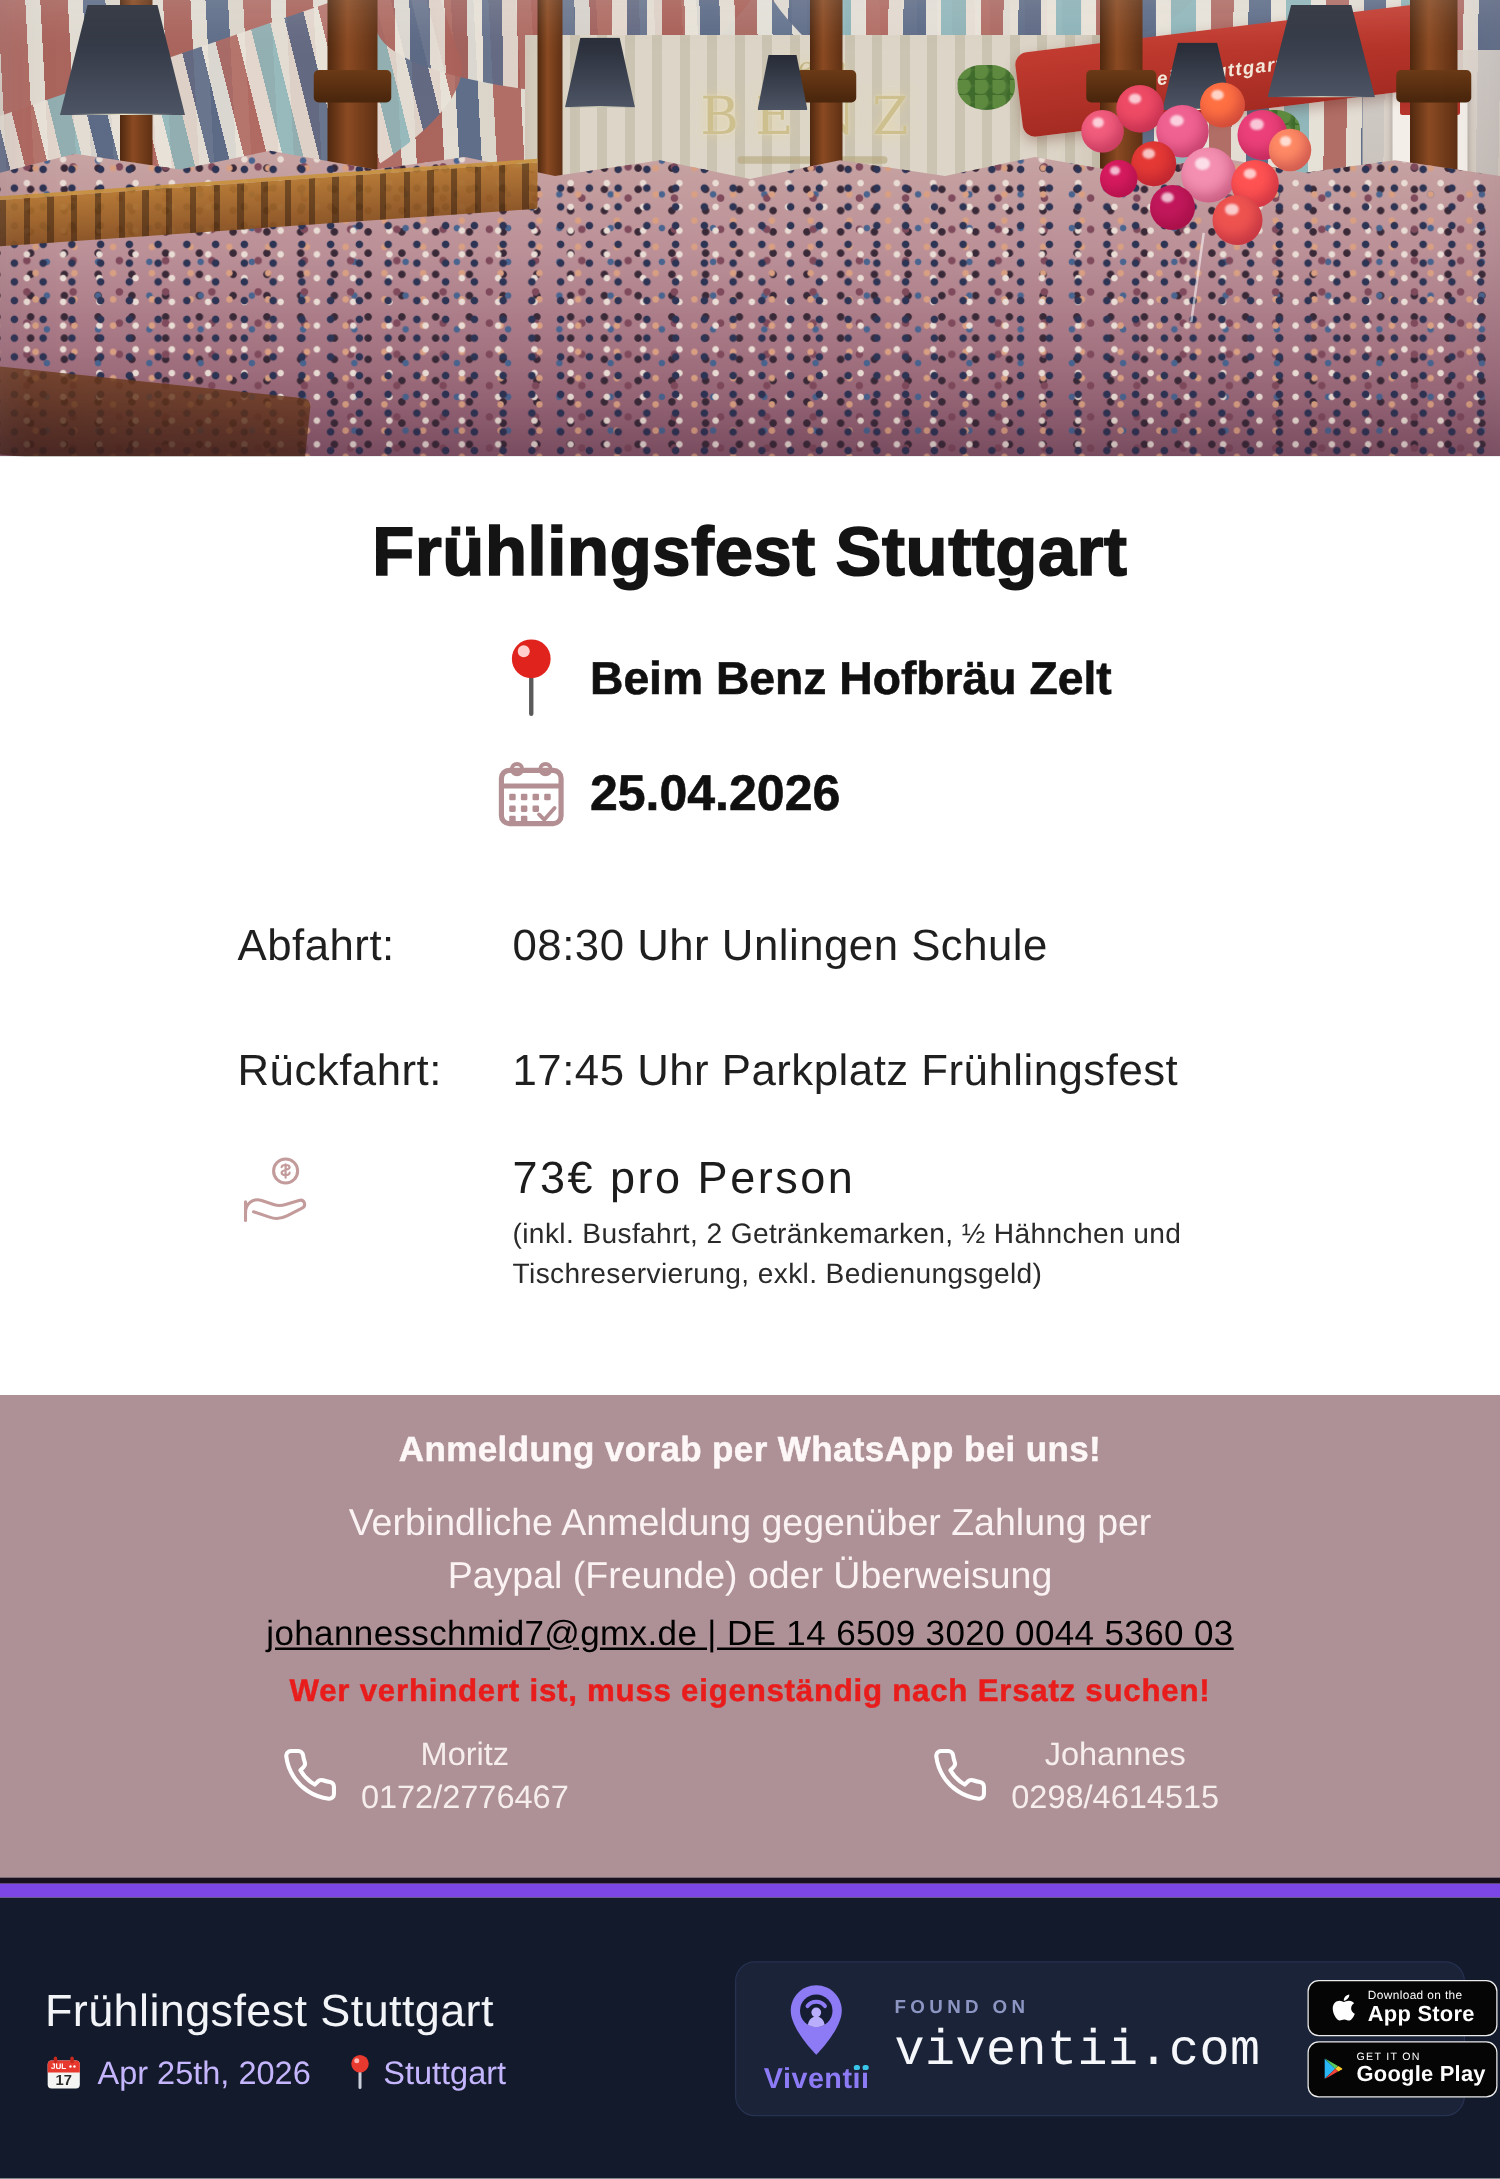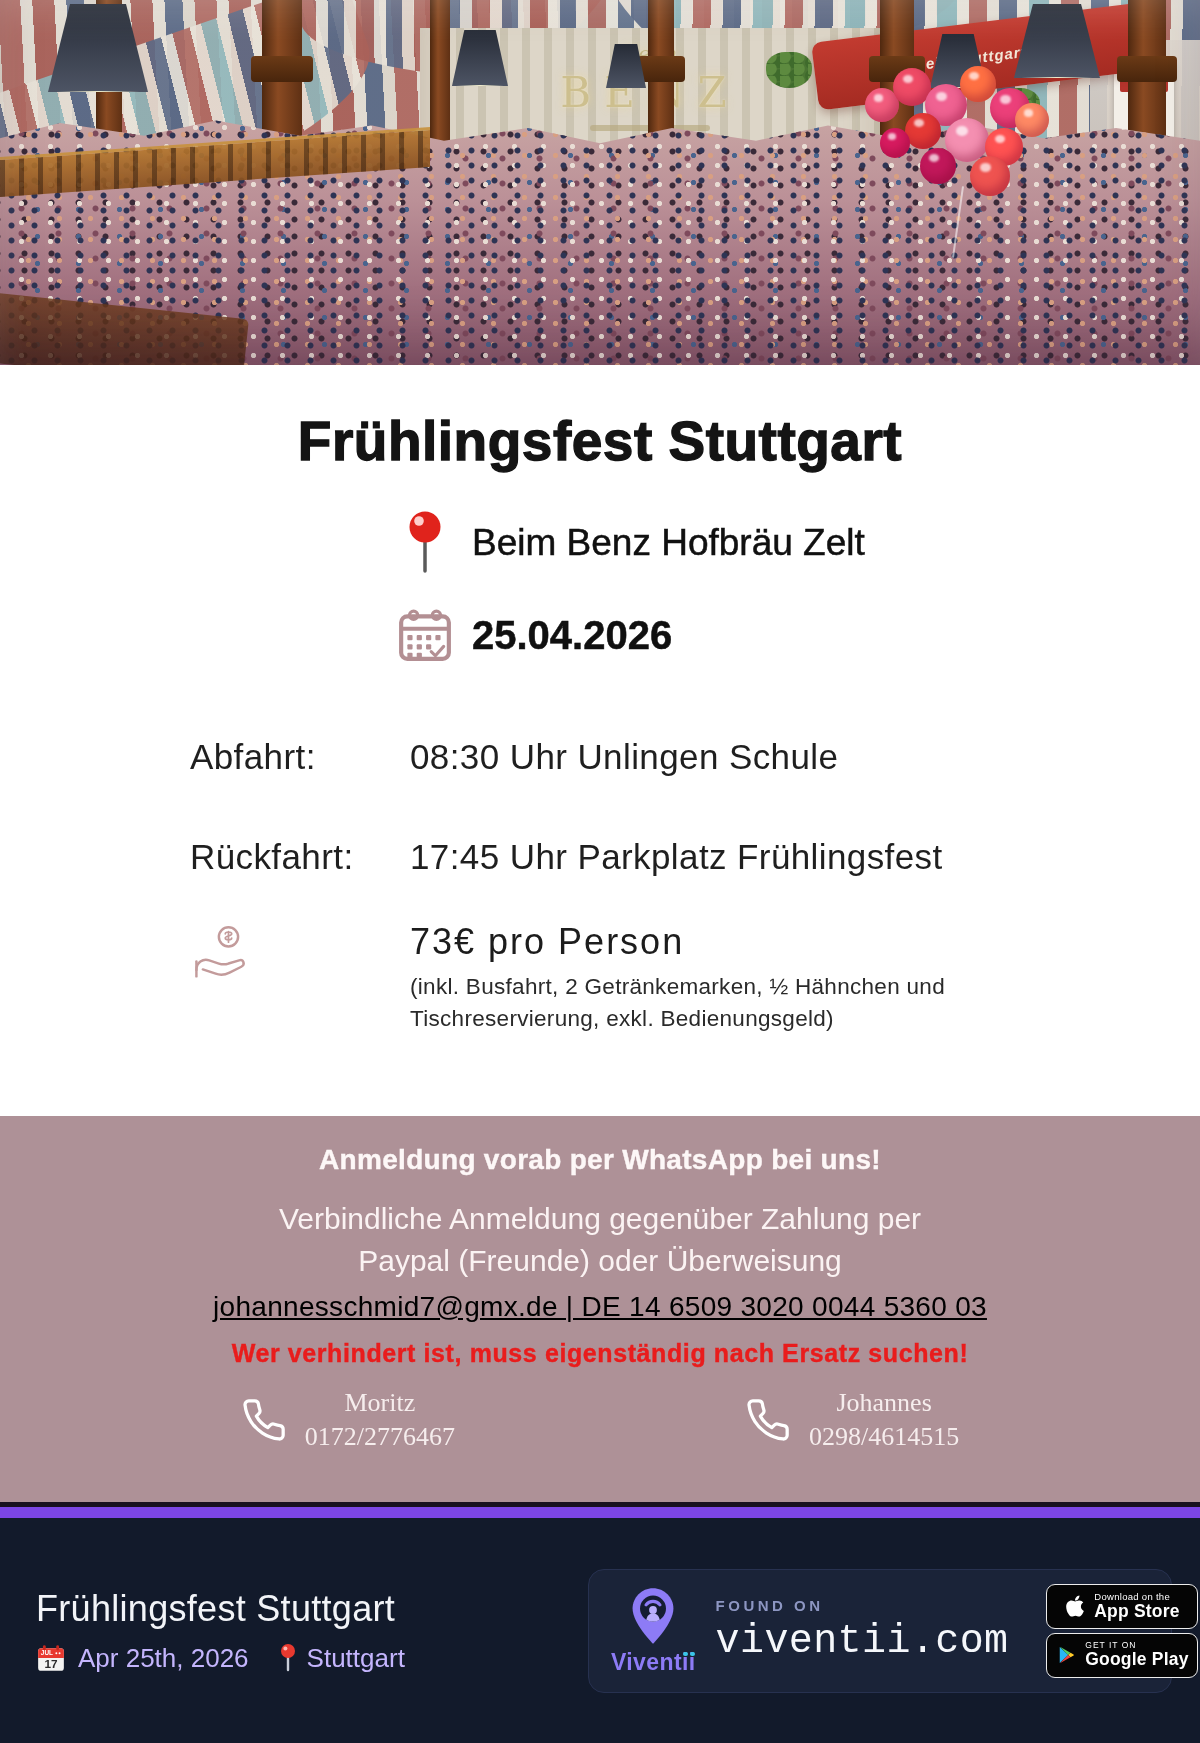--- a/index.html
+++ b/index.html
@@ -93,40 +93,40 @@
     box-shadow:inset 0 -34px 60px -18px rgba(55,20,40,.28), inset 0 18px 40px -12px rgba(255,255,255,.18); }
 
   
   .content { position:absolute; top:365px; left:0; width:1200px; }
   .event-title { margin-top:44px; text-align:center; font-size:55px; font-weight:800; color:#141414;
     letter-spacing:.5px; -webkit-text-stroke:1.3px #141414; }
   .info-row { display:flex; align-items:center; margin-left:392px; }
   .info-row .icon-cell { width:66px; display:flex; justify-content:center; }
   .info-row.location { margin-top:36px; }
   .info-row.date { margin-top:30px; }
-  .venue-text { font-size:37px; font-weight:normal; color:#101010; margin-left:14px; -webkit-text-stroke:.5px #101010; }
+  .venue-text { font-size:37px; font-weight:bold; color:#101010; margin-left:14px; -webkit-text-stroke:.5px #101010; }
   .date-text  { font-size:40px; font-weight:bold; color:#101010; margin-left:14px; -webkit-text-stroke:.5px #101010; }
   .schedule-row { display:flex; margin-left:190px; font-size:35px; color:#1f1f1f; letter-spacing:.4px; }
   .schedule-row.dep { margin-top:74px;align-items:center; }
   .schedule-row.ret { margin-top:60px; }
   .schedule-label { width:220px; }
   .price-row { display:flex; margin-left:190px; margin-top:44px; }
   .price-icon-cell { width:220px; padding-top:4px; }
   .price-main { font-size:36px; color:#1c1c1c; letter-spacing:2px; }
   .price-note { margin-top:8px; font-size:22.5px; color:#2a2a2a; letter-spacing:.3px; line-height:1.42; }
 
   
   .registration { position:absolute; top:1116px; left:0; width:1200px; height:386px; background:#ae9197; z-index:2;
     text-align:center; color:#fdf7f7; }
   .reg-headline { padding-top:28px; font-size:28px; font-weight:bold; -webkit-text-stroke:.4px #fdf7f7; letter-spacing:.3px; }
   .reg-info { margin-top:22px; font-size:30px; line-height:1.4; color:#fbf3f3; }
   .reg-payment { margin-top:9px; font-size:28px; color:#000000; letter-spacing:.3px;text-decoration:underline; }
   .reg-warning { margin-top:16px; font-size:25px; font-weight:bold; color:#e91c1c; letter-spacing:.6px;
     -webkit-text-stroke:.4px #e91c1c; }
-  .contacts { margin-top:18px; display:flex; justify-content:center; gap:290px;font-family:Liberation Serif, serif; }
+  .contacts { margin-top:18px; display:flex; justify-content:center; gap:290px; }
   .contact { display:flex; align-items:center; gap:18px; }
   .contact-text { text-align:center; font-size:26px; color:#f6eded; line-height:1.32; }
 
   
   .accent-line { position:absolute; top:1502px; left:0; width:1200px; height:5px; background:#18101f; z-index:3; }
   .purple-bar  { position:absolute; top:1507px; left:0; width:1200px; height:11px; background:#7c45e5; z-index:3; }
   .footer { position:absolute; top:1518px; left:0; width:1200px; height:225px; background:#121a2b; z-index:3;
     display:flex; align-items:center; justify-content:space-between; padding:0 28px 0 36px; }
   .footer-left { display:flex; flex-direction:column; gap:13px; }
   .footer-title { font-size:36px; color:#f2f4f8; font-weight:500; letter-spacing:.3px; }

